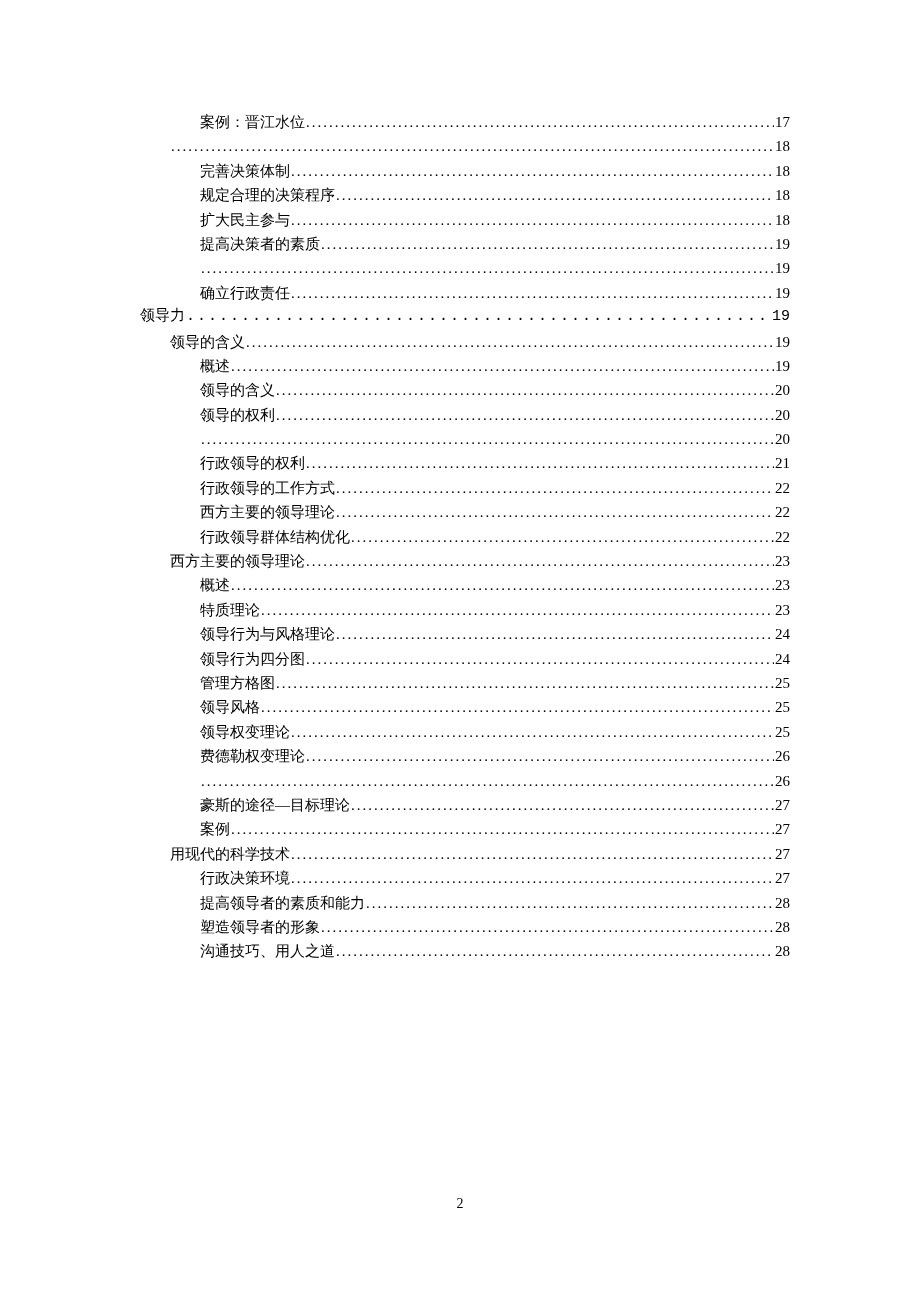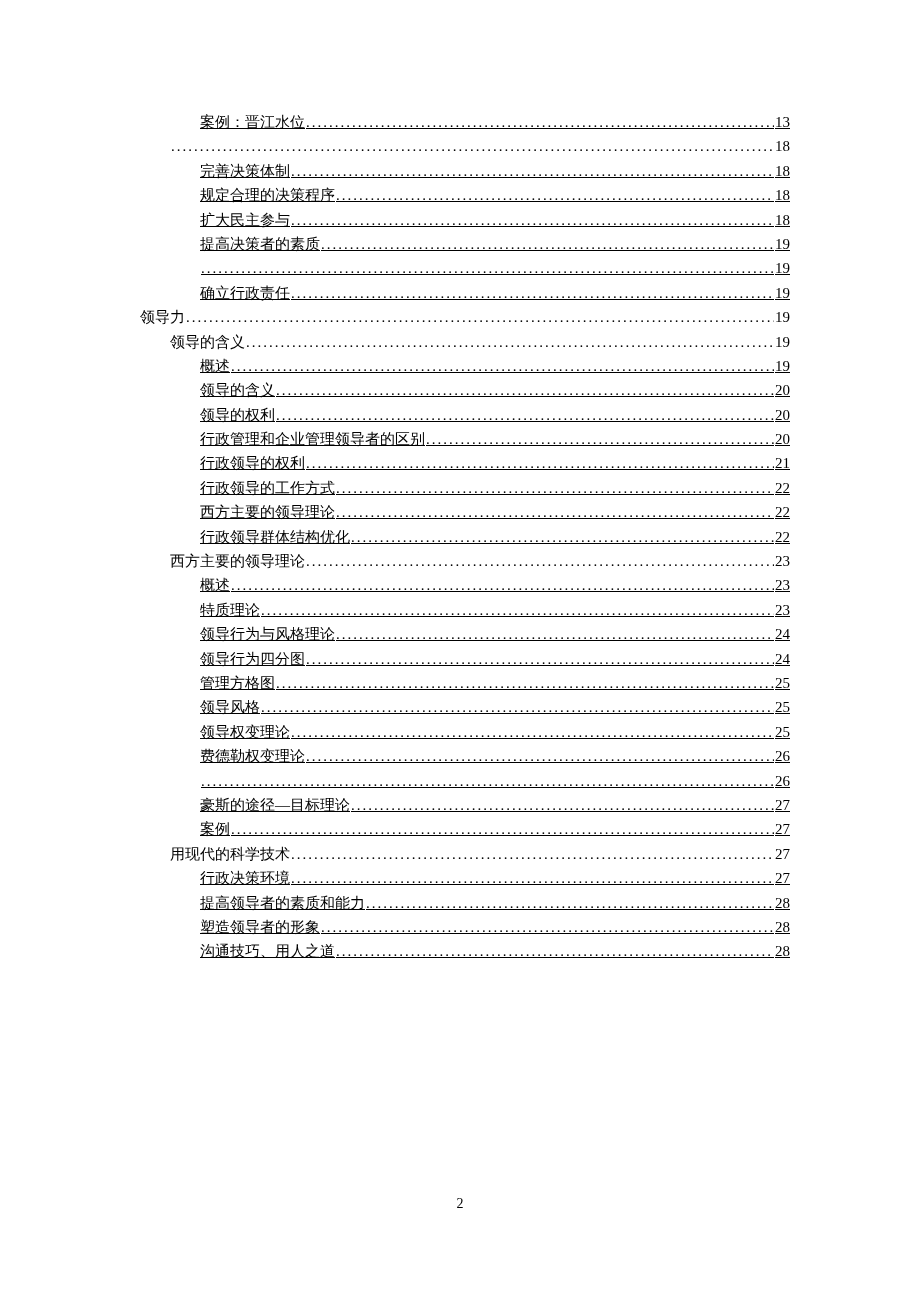--- a/index.html
+++ b/index.html
@@ -17,23 +17,23 @@
       padding: 110px 130px 0 140px;
       position: relative;
     }
     .toc-line {
       display: flex;
       align-items: baseline;
       white-space: nowrap;
       line-height: 24.4px;
       height: 24.4px;
     }
-    .toc-line.level-0 { padding-left: 0; }
+    .toc-line.level-0 { padding-left: 0; font-family: Liberation Mono, monospace; }
     .toc-line.level-1 { padding-left: 30px; }
-    .toc-line.level-2 { padding-left: 60px; text-decoration: underline; }
+    .toc-line.level-2 { padding-left: 60px; }
     .toc-title {
       flex: 0 0 auto;
     }
     .toc-dots {
       flex: 1 1 auto;
       overflow: hidden;
       letter-spacing: 2px;
       margin: 0 1px;
     }
     .toc-page {
@@ -49,21 +49,21 @@
       font-size: 14px;
     }
   </style>
 </head>
 <body>
 
 <div id="toc-container">
     <div class="toc-line level-2">
       <span class="toc-title">案例：晋江水位</span>
       <span class="toc-dots">............................................................................................................................................</span>
-      <span class="toc-page">13</span>
+      <span class="toc-page">17</span>
     </div>
     <div class="toc-line level-1">
       <span class="toc-dots">............................................................................................................................................</span>
       <span class="toc-page">18</span>
     </div>
     <div class="toc-line level-2">
       <span class="toc-title">完善决策体制</span>
       <span class="toc-dots">............................................................................................................................................</span>
       <span class="toc-page">18</span>
     </div>
@@ -110,21 +110,20 @@
       <span class="toc-title">领导的含义</span>
       <span class="toc-dots">............................................................................................................................................</span>
       <span class="toc-page">20</span>
     </div>
     <div class="toc-line level-2">
       <span class="toc-title">领导的权利</span>
       <span class="toc-dots">............................................................................................................................................</span>
       <span class="toc-page">20</span>
     </div>
     <div class="toc-line level-2">
-      <span class="toc-title">行政管理和企业管理领导者的区别</span>
       <span class="toc-dots">............................................................................................................................................</span>
       <span class="toc-page">20</span>
     </div>
     <div class="toc-line level-2">
       <span class="toc-title">行政领导的权利</span>
       <span class="toc-dots">............................................................................................................................................</span>
       <span class="toc-page">21</span>
     </div>
     <div class="toc-line level-2">
       <span class="toc-title">行政领导的工作方式</span>

